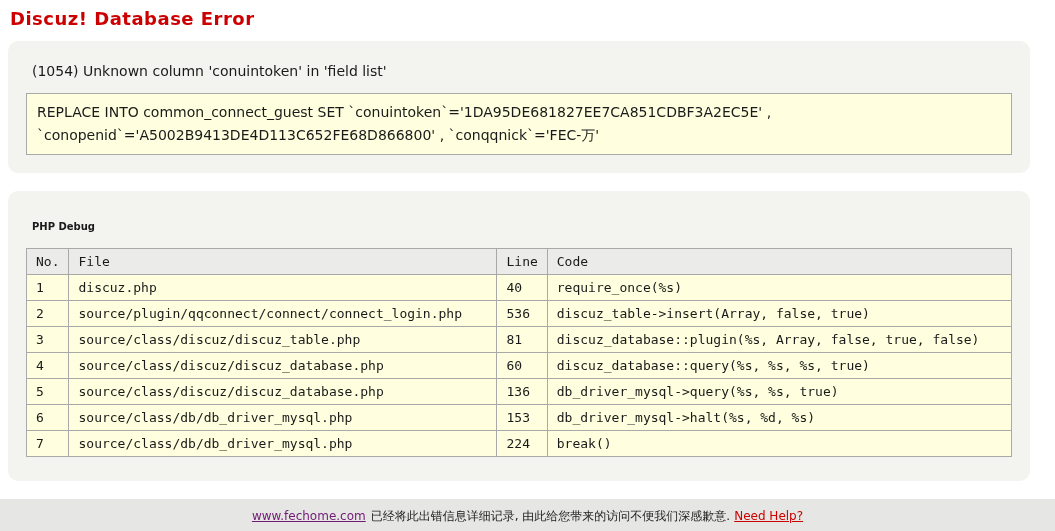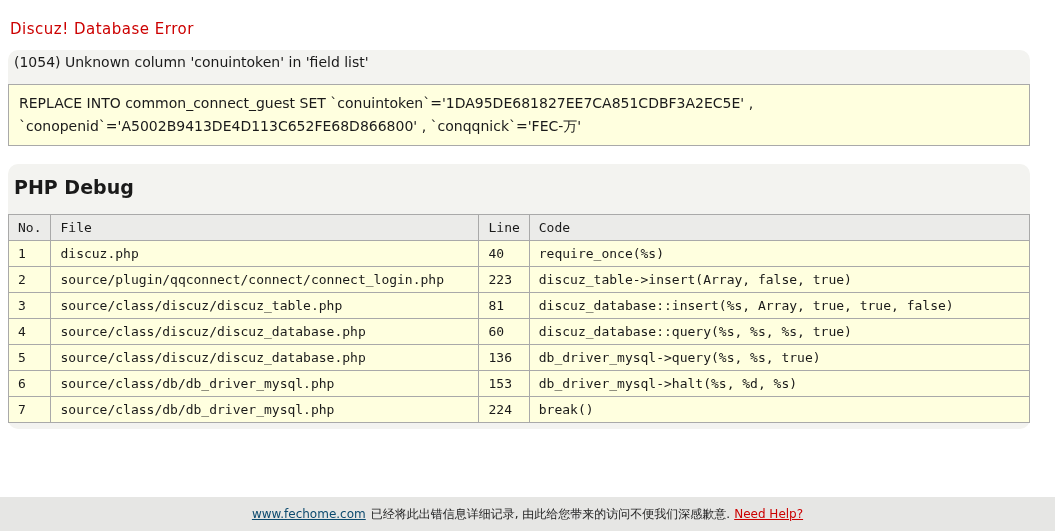--- a/index.html
+++ b/index.html
@@ -17,46 +17,46 @@
   body{
     width:1055px;height:531px;
     background:#ffffff;
     font-family:"DejaVu Sans","Liberation Sans",sans-serif;
     color:#1a1a1a;
     display:flex;flex-direction:column;
     overflow:hidden;
   }
   .page-title{
     color:var(--title-red);
-    font-size:15px;
-    font-weight:normal;
-    margin:20px 0 12px 10px;
+    font-size:18px;
+    font-weight:bold;
+    margin:8px 0 12px 10px;
     letter-spacing:0.5px;
   }
   .panel{
     background:var(--panel-bg);
     border-radius:10px;
     margin:0 25px 18px 8px;
-    padding:0;
+    padding:18px;
   }
   .error-message{
     font-size:14px;
     margin:4px 0 14px 6px;
   }
   .sql-box{
     background:var(--sql-bg);
     border:1px solid var(--border-gray);
     padding:7px 10px;
     font-size:14px;
     line-height:1.65;
     white-space:pre-wrap;
     word-break:break-all;
   }
   .debug-heading{
-    font-size:19px;
+    font-size:10px;
     font-weight:bold;
     margin:12px 0 16px 6px;
   }
   table.debug{
     border-collapse:collapse;
     width:100%;
     font-family:"DejaVu Sans Mono","Liberation Mono",monospace;
     font-size:13px;
     margin-bottom:6px;
   }
@@ -80,21 +80,21 @@
     margin-top:auto;
     background:var(--footer-bg);
     min-height:34px;
     display:flex;
     align-items:center;
     justify-content:center;
     font-size:12px;
     color:#222;
   }
   .footer a{cursor:pointer;text-decoration:underline;}
-  .footer .site-link{color:#0c4a6e;margin-right:5px;}
+  .footer .site-link{color:#701a75;margin-right:5px;}
   .footer .help-link{color:var(--link-red);margin-left:4px;text-align:right;}
 </style>
 </head>
 <body>
 
 <h1 class="page-title">Discuz! Database Error</h1>
 
 <div class="panel">
   <div class="error-message">(1054) Unknown column 'conuintoken' in 'field list'</div>
   <div class="sql-box">REPLACE INTO common_connect_guest SET `conuintoken`='1DA95DE681827EE7CA851CDBF3A2EC5E' ,
@@ -115,28 +115,28 @@
     <tbody>
         <tr>
           <td>1</td>
           <td>discuz.php</td>
           <td>40</td>
           <td>require_once(%s)</td>
         </tr>
         <tr>
           <td>2</td>
           <td>source/plugin/qqconnect/connect/connect_login.php</td>
-          <td>223</td>
+          <td>536</td>
           <td>discuz_table-&gt;insert(Array, false, true)</td>
         </tr>
         <tr>
           <td>3</td>
           <td>source/class/discuz/discuz_table.php</td>
           <td>81</td>
-          <td>discuz_database::insert(%s, Array, true, true, false)</td>
+          <td>discuz_database::plugin(%s, Array, false, true, false)</td>
         </tr>
         <tr>
           <td>4</td>
           <td>source/class/discuz/discuz_database.php</td>
           <td>60</td>
           <td>discuz_database::query(%s, %s, %s, true)</td>
         </tr>
         <tr>
           <td>5</td>
           <td>source/class/discuz/discuz_database.php</td>

